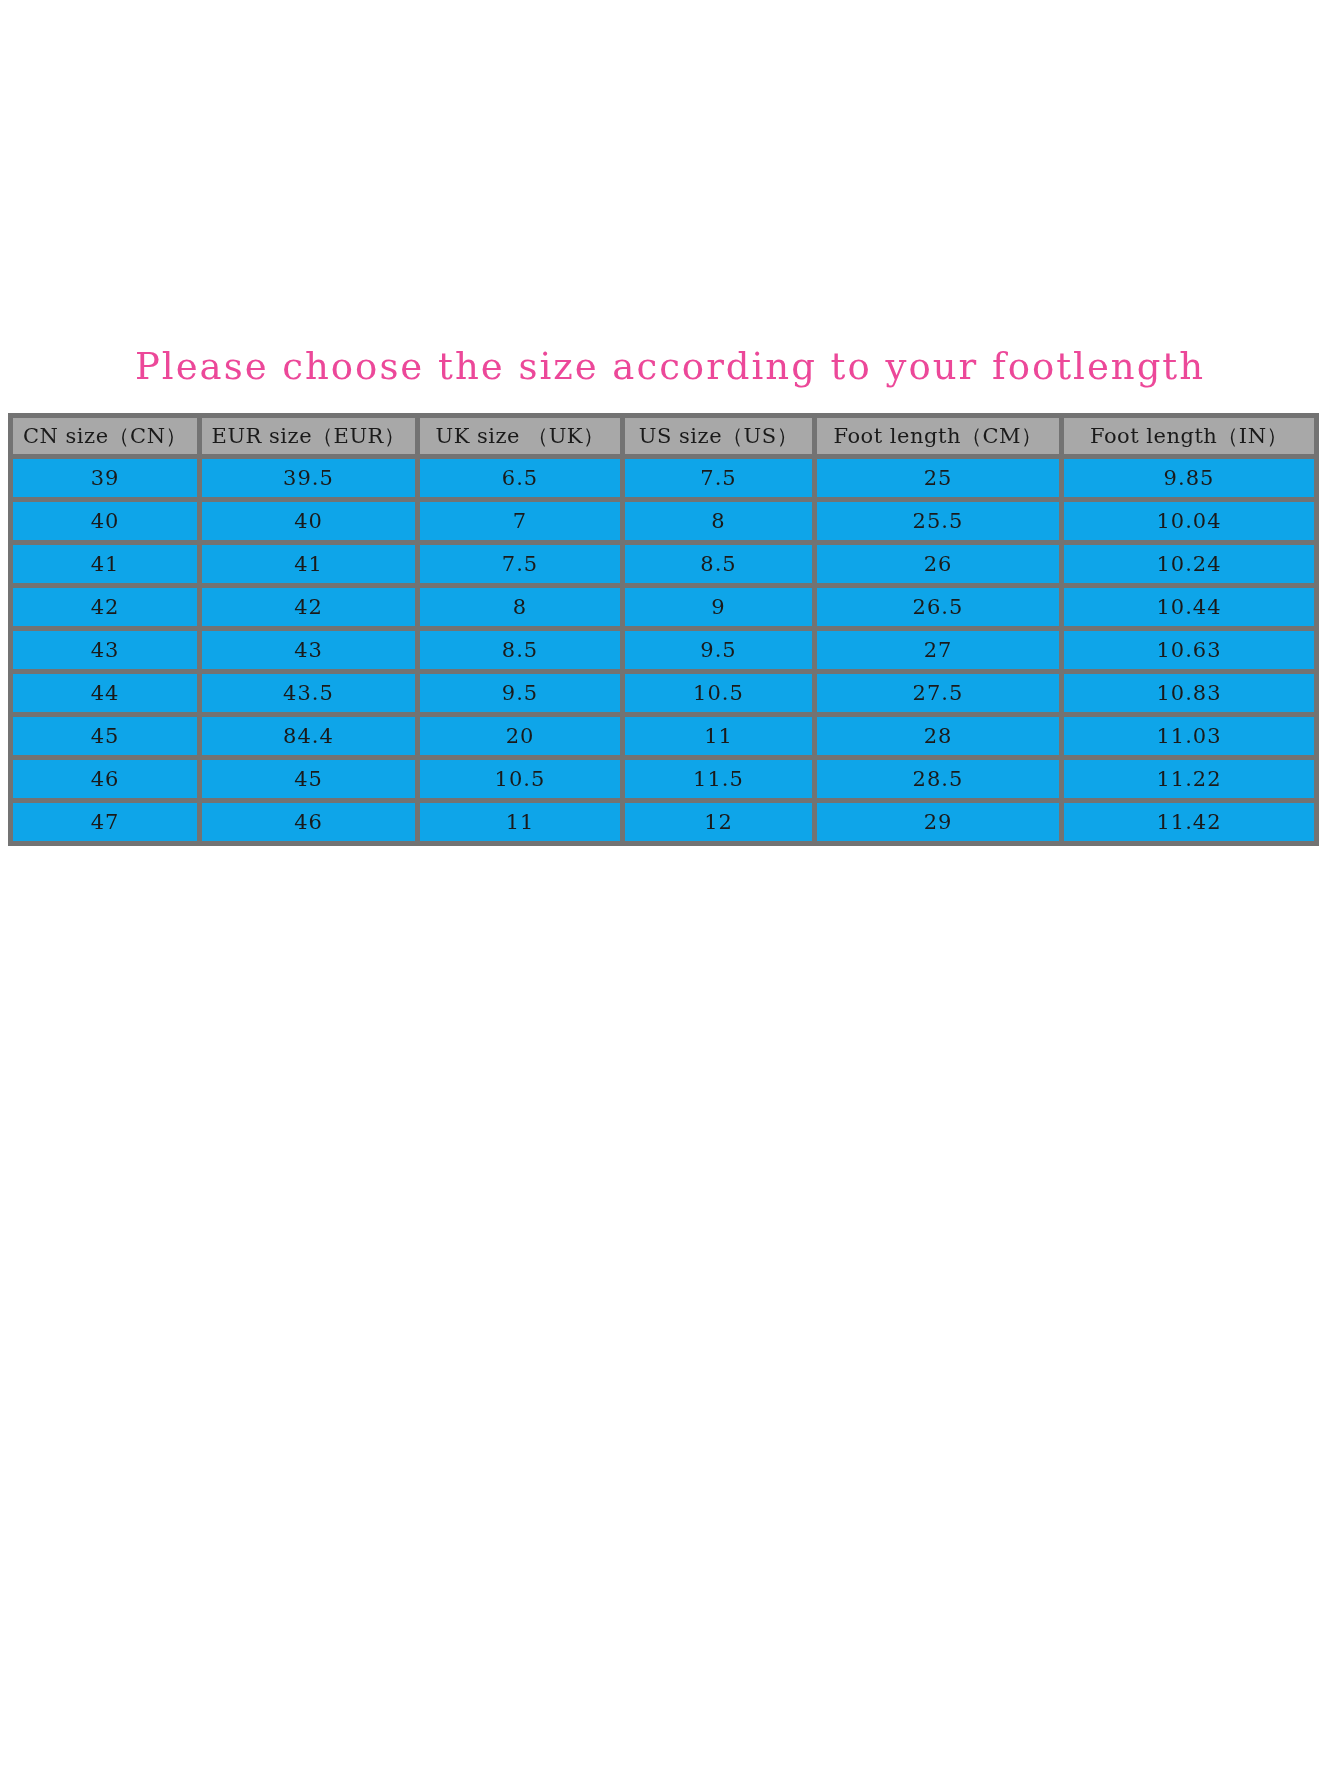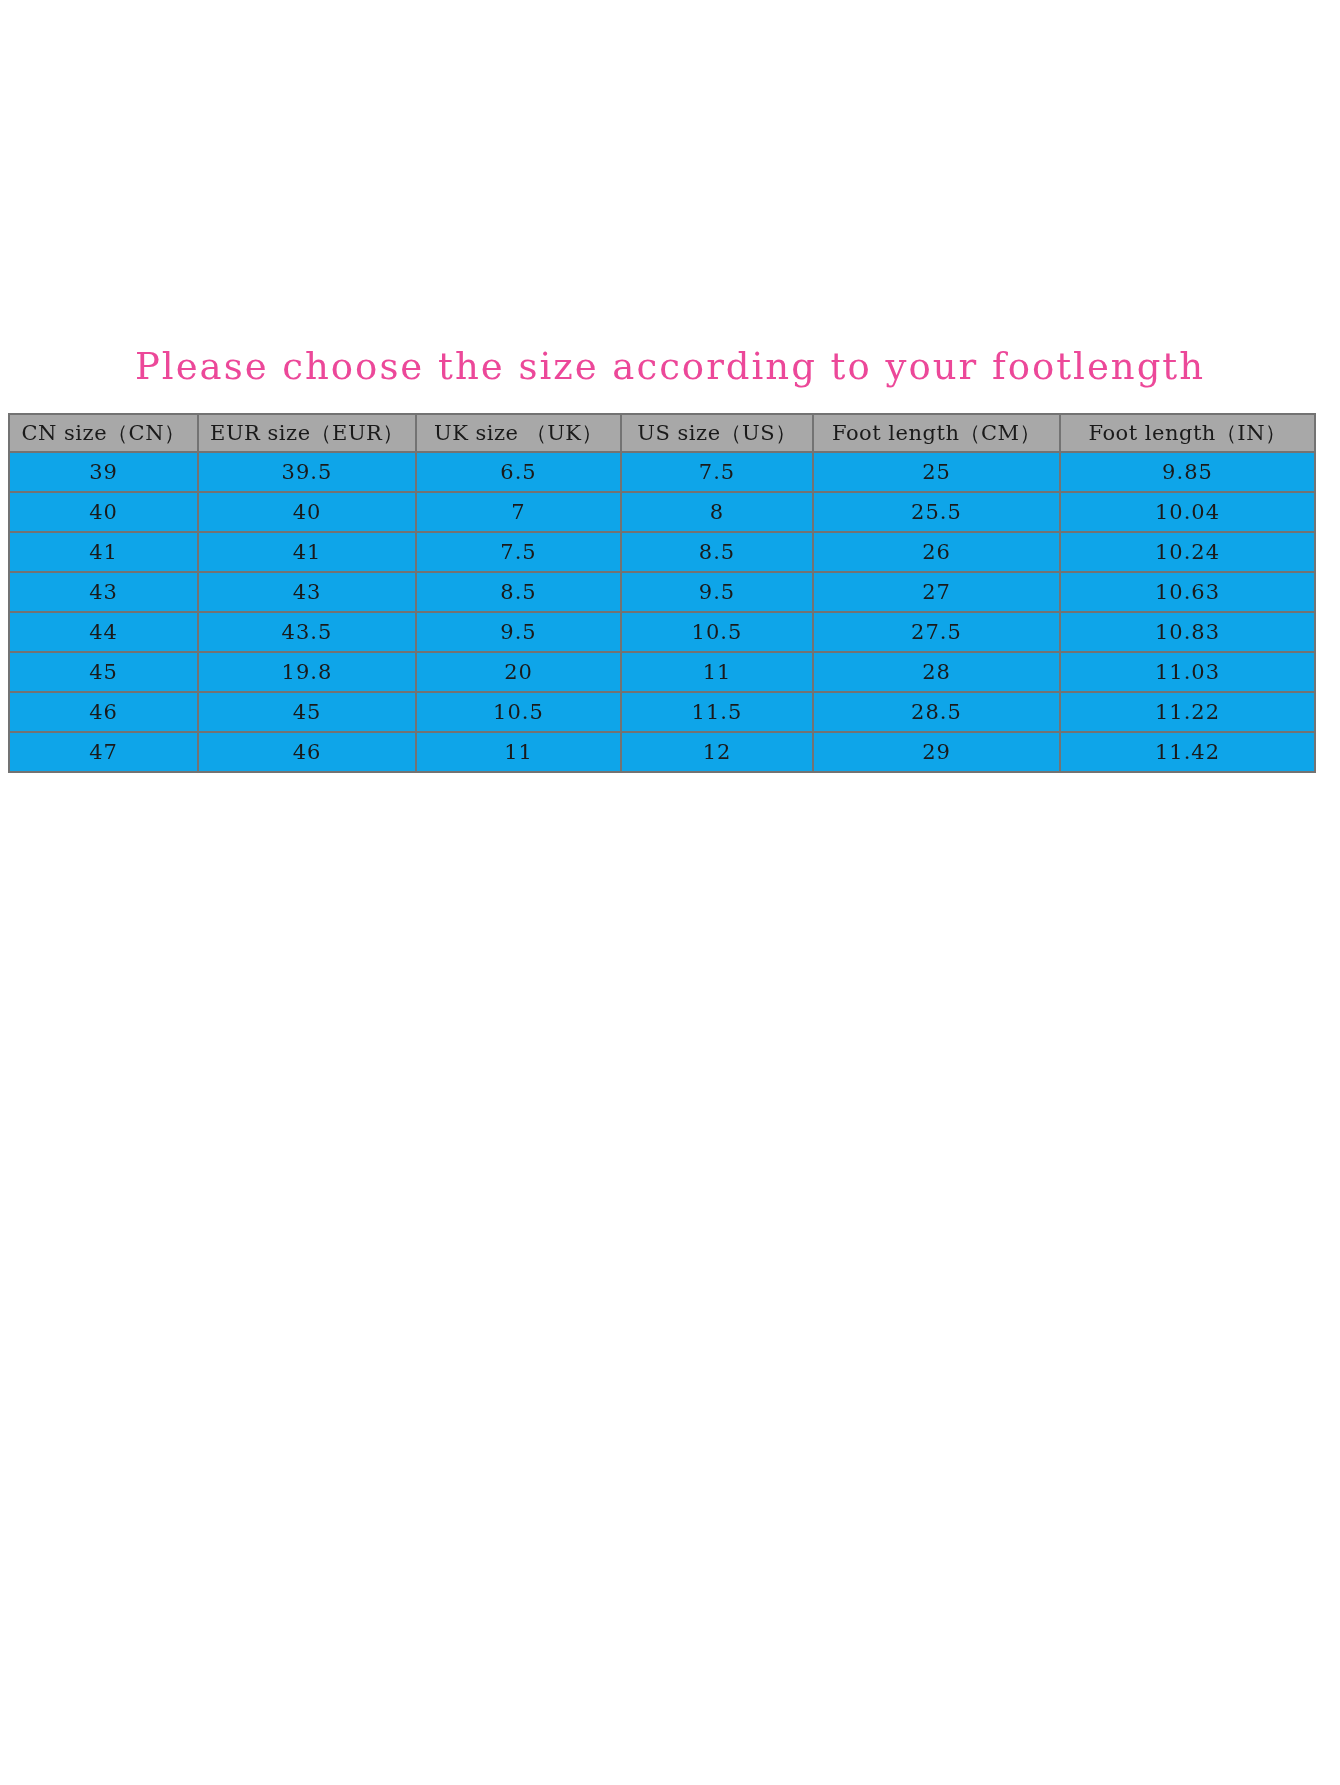--- a/index.html
+++ b/index.html
@@ -40,21 +40,21 @@
     top: 413px;
     width: 1306px;
   }
   table.size-table {
     border-collapse: collapse;
     width: 1306px;
     table-layout: fixed;
   }
   table.size-table th,
   table.size-table td {
-    border: 2px solid #737373;
+    border: 5px solid #737373;
     font-family: "DejaVu Serif", serif;
     font-size: 21px;
     color: #1a1a1a;
     text-align: center;
     height: 38px;
     padding: 0;
     letter-spacing: 1px;
     overflow: hidden;
     white-space: nowrap;
   }
@@ -121,38 +121,46 @@
         </tr>
         <tr>
           <td>41</td>
           <td>41</td>
           <td>7.5</td>
           <td>8.5</td>
           <td>26</td>
           <td>10.24</td>
         </tr>
         <tr>
+          <td>42</td>
+          <td>42</td>
+          <td>8</td>
+          <td>9</td>
+          <td>26.5</td>
+          <td>10.44</td>
+        </tr>
+        <tr>
           <td>43</td>
           <td>43</td>
           <td>8.5</td>
           <td>9.5</td>
           <td>27</td>
           <td>10.63</td>
         </tr>
         <tr>
           <td>44</td>
           <td>43.5</td>
           <td>9.5</td>
           <td>10.5</td>
           <td>27.5</td>
           <td>10.83</td>
         </tr>
         <tr>
           <td>45</td>
-          <td>19.8</td>
+          <td>84.4</td>
           <td>20</td>
           <td>11</td>
           <td>28</td>
           <td>11.03</td>
         </tr>
         <tr>
           <td>46</td>
           <td>45</td>
           <td>10.5</td>
           <td>11.5</td>

